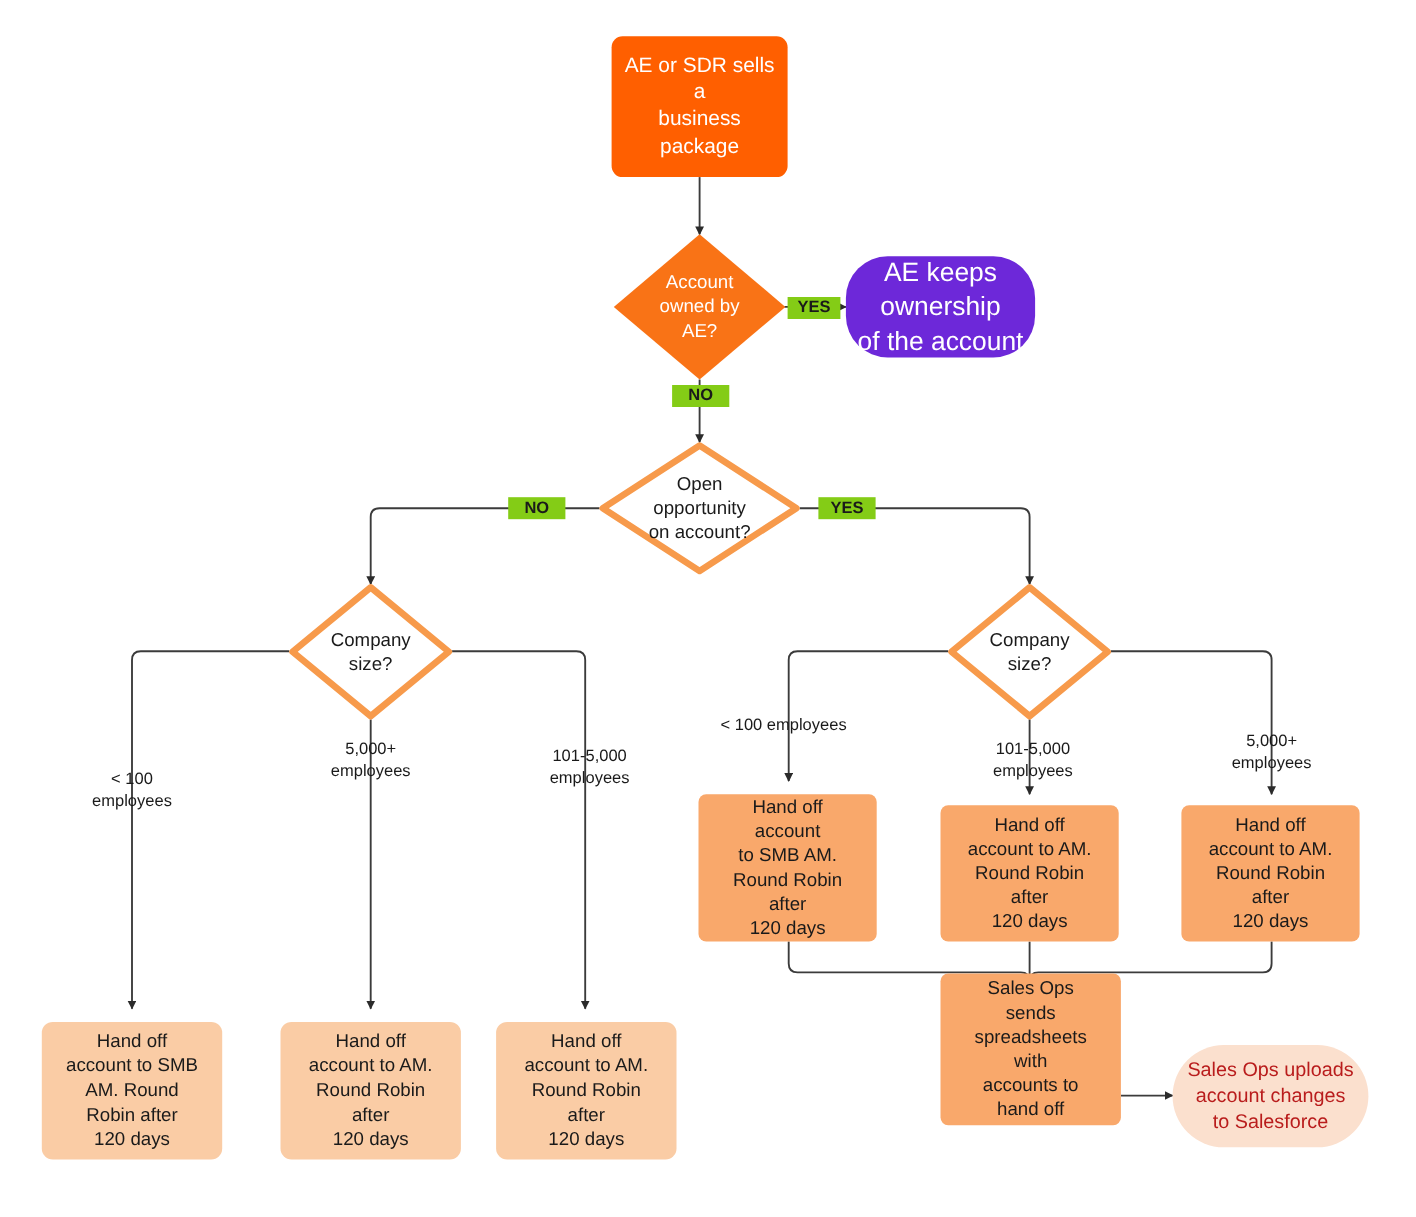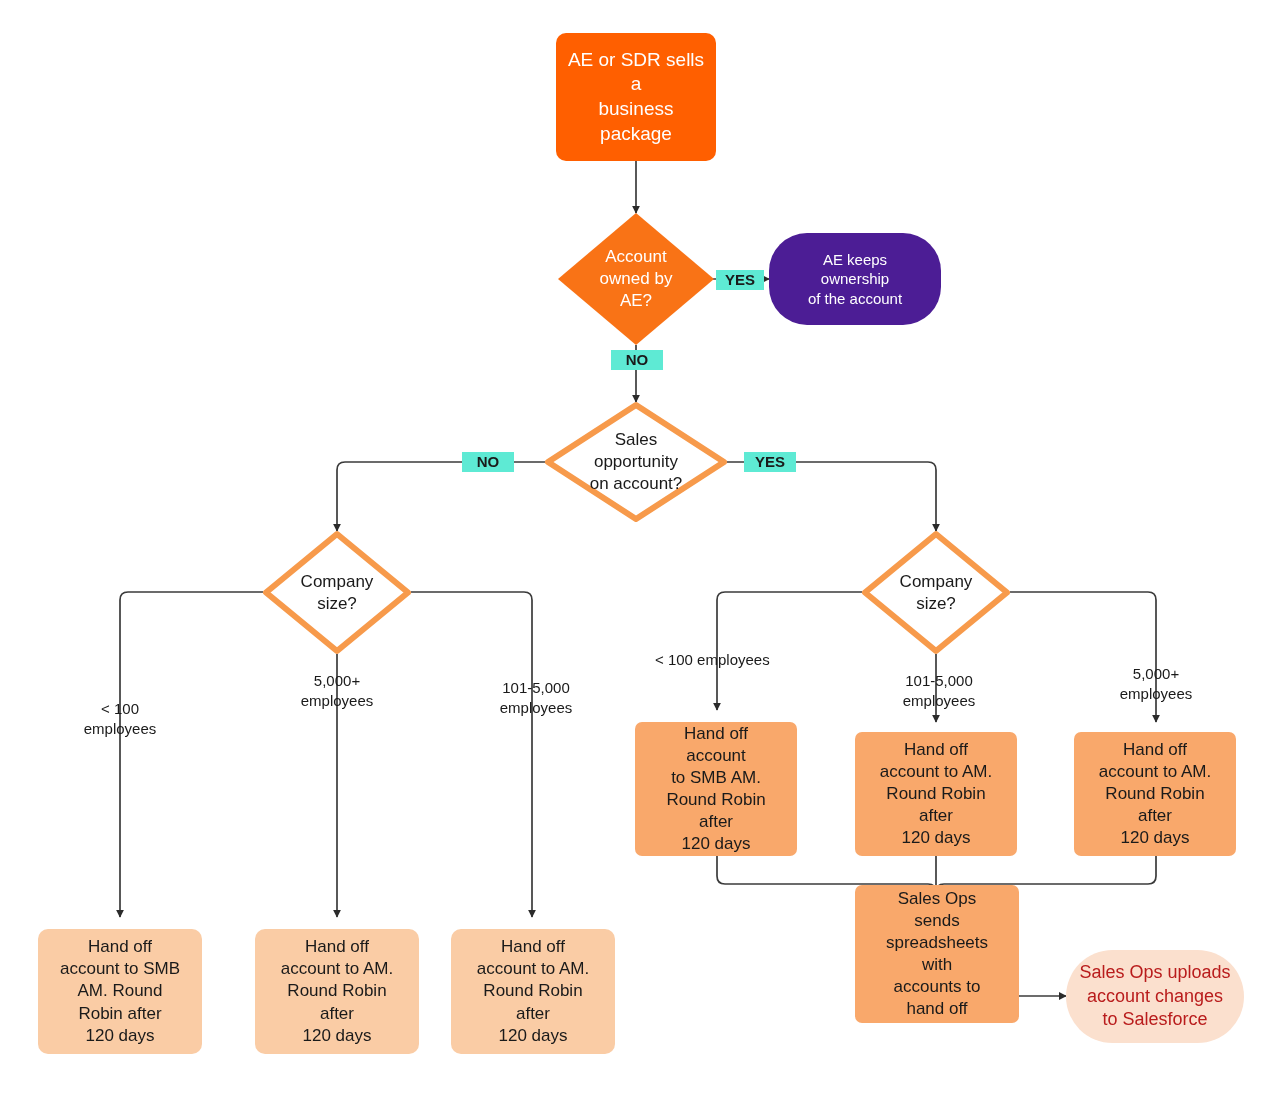--- a/index.html
+++ b/index.html
@@ -52,24 +52,24 @@
     font-size: 17px;
   }
   .box-pale {
     background: #FACCA5;
     color: #1a1a1a;
     border-radius: 10px;
     font-size: 17px;
   }
   
   .pill-mid {
-    background: #4c1d95;
+    background: #6d28d9;
     color: #ffffff;
     border-radius: 38px;
-    font-size: 15px;
+    font-size: 24px;
   }
   .pill-pale {
     background: #FBE0CE;
     color: #b91c1c;
     border-radius: 48px;
     font-size: 18px;
   }
   
   .diamond {
     position: absolute;
@@ -104,21 +104,21 @@
     font-size: 15px;
     color: #1a1a1a;
     text-align: center;
     white-space: pre-line;
     line-height: 1.30;
     z-index: 4;
   }
   .edge-label.bold {
     font-weight: bold;
     font-size: 15px;
-    background: #5eead4;
+    background: #84cc16;
     padding: 0 2px;
   }
 </style>
 </head>
 <body>
 
 <div id="canvas">
 
   <svg id="wires" viewBox="0 0 1287 1106" width="1287" height="1106">
     <defs>
@@ -169,21 +169,21 @@
   </div>
 
   <div class="node pill-mid" style="left:769px; top:233px; width:172px; height:92px;">AE keeps
 ownership
 of the account</div>
 
   <div class="diamond diamond-open" style="left:545px; top:402px; width:182px; height:120px;">
     <svg width="182" height="120" viewBox="0 0 182 120">
       <polygon points="91,3 179,60 91,117 3,60" fill="#ffffff" stroke="#F79A4B" stroke-width="6" stroke-linejoin="round"></polygon>
     </svg>
-    <div class="dtext">Sales
+    <div class="dtext">Open
 opportunity
 on account?</div>
   </div>
 
   <div class="diamond diamond-open" style="left:263px; top:531px; width:148px; height:123px;">
     <svg width="148" height="123" viewBox="0 0 148 123">
       <polygon points="74,3 145,61.5 74,120 3,61.5" fill="#ffffff" stroke="#F79A4B" stroke-width="6" stroke-linejoin="round"></polygon>
     </svg>
     <div class="dtext">Company
 size?</div>

